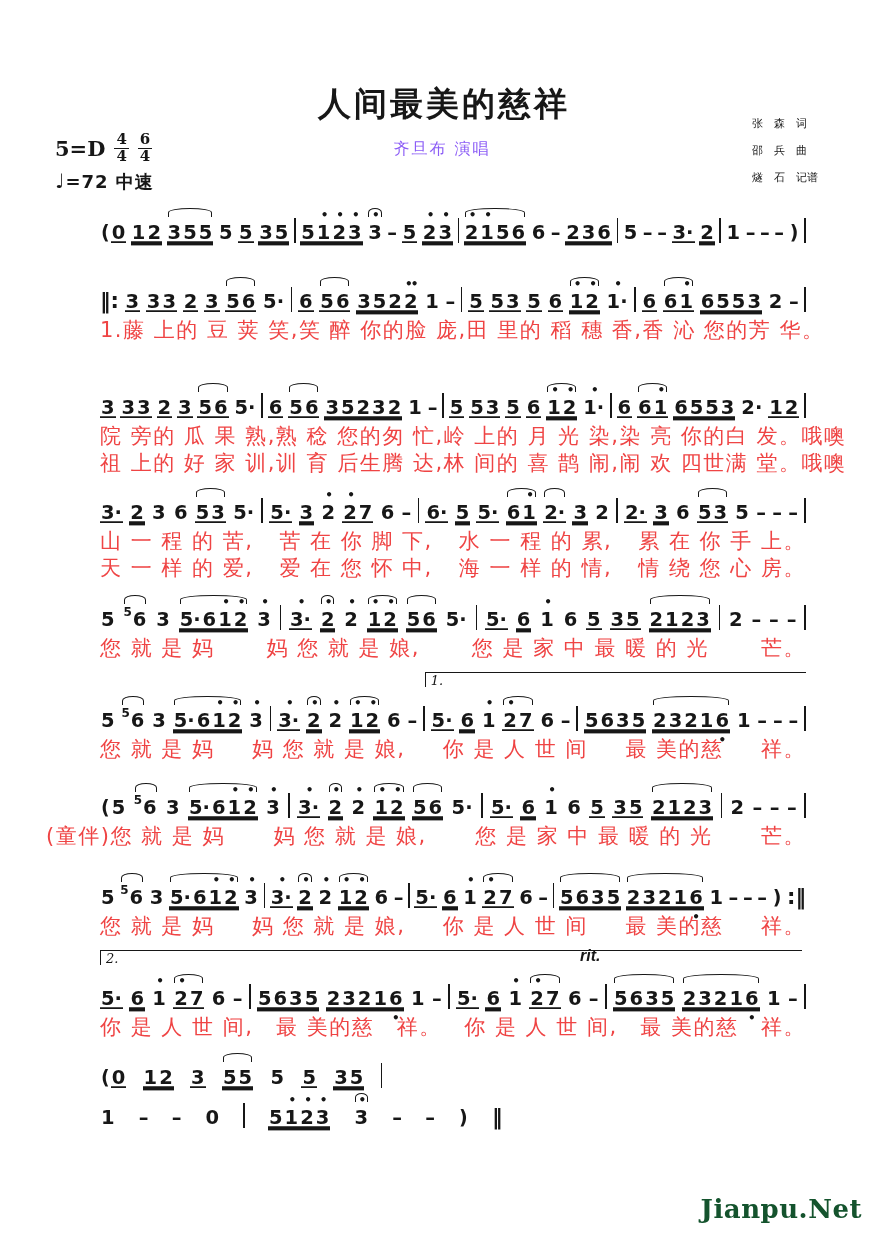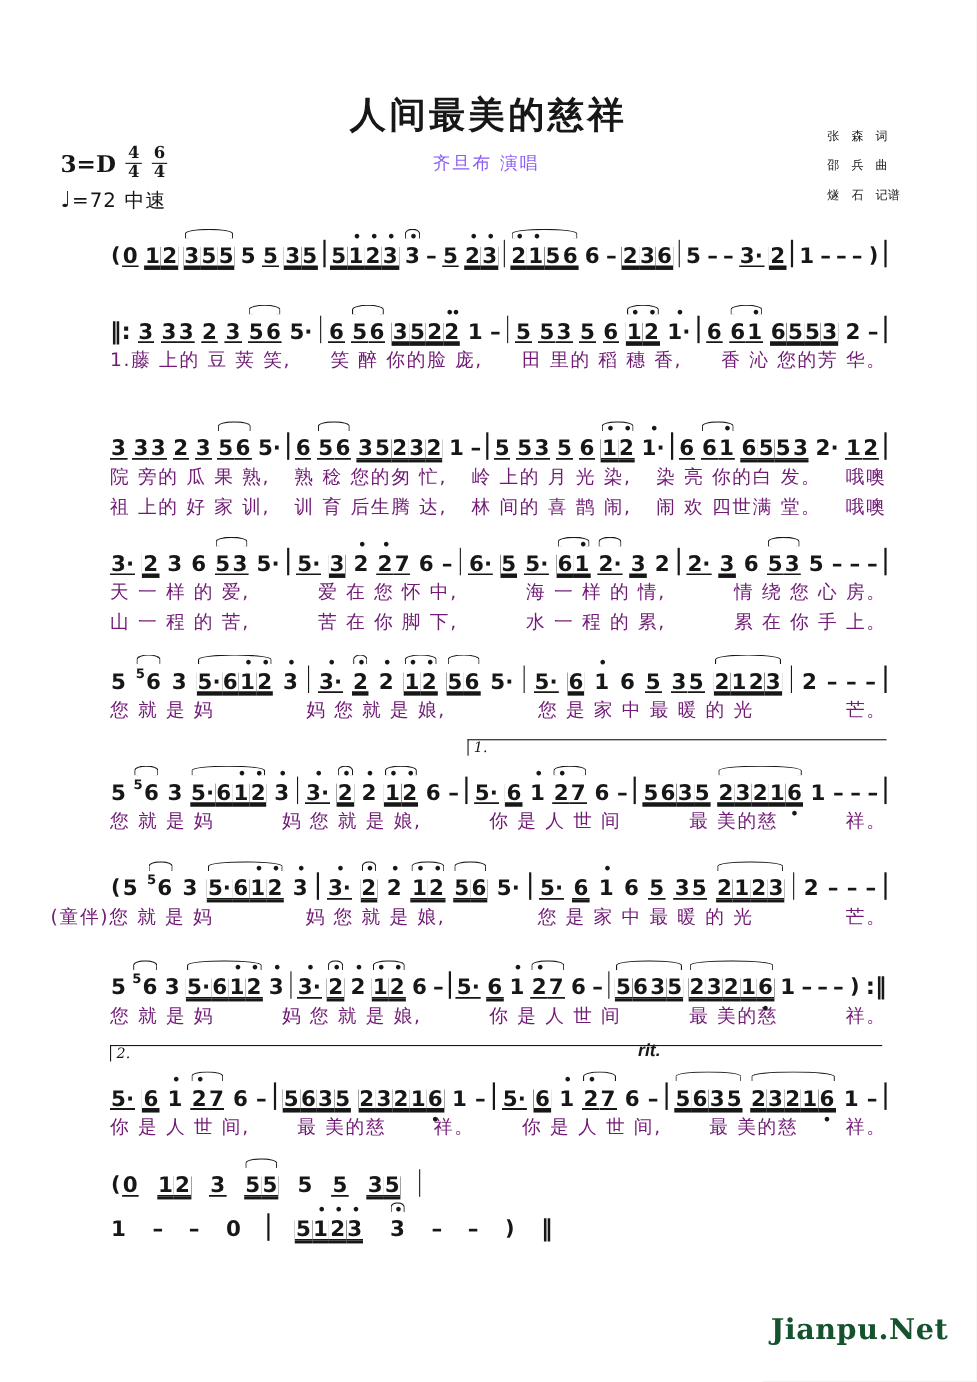--- a/index.html
+++ b/index.html
@@ -8,21 +8,21 @@
   .title{position:absolute;top:82px;left:0;right:0;text-align:center;
          font-size:33px;font-weight:700;letter-spacing:3px}
   .subtitle{position:absolute;top:139px;left:0;right:4px;text-align:center;
             font-size:16px;color:#8b5cf6;letter-spacing:2px}
   .credits{position:absolute;top:110px;right:70px;font-size:11px;line-height:27px;text-align:left}
   .keyline{position:absolute;top:132px;left:55px;display:flex;align-items:center;gap:9px;
            font-weight:700;font-size:21px;font-family:"DejaVu Serif","Liberation Serif",serif}
   .frac{display:inline-flex;flex-direction:column;align-items:center;line-height:1.05;font-size:15px;font-weight:700}
   .frac .num{border-bottom:1.6px solid #171717;padding:0 2px}
   .frac .den{padding:0 2px}
-  .tempo{position:absolute;top:169px;left:55px;font-size:18px;font-weight:400;letter-spacing:1px}
+  .tempo{position:absolute;top:169px;left:55px;font-size:18px;font-weight:700;letter-spacing:1px}
   .tempo .nq{font-size:20px}
   
   .system{position:absolute;left:100px;width:706px}
   .notes-line{display:flex;justify-content:space-between;align-items:flex-end;height:40px}
   .has-marks .notes-line{margin-top:19px}
   .tok{position:relative;display:inline-flex;align-items:flex-end;font-weight:700;
        font-size:19.5px;line-height:21px;white-space:nowrap}
   .nu{position:relative;display:inline-block;padding:0 1px}
   .b1{box-shadow:inset 0 -1.7px 0 #171717}
   .b2{box-shadow:inset 0 -1.7px 0 #171717,0 2.4px 0 #171717}
@@ -30,22 +30,22 @@
   .da{position:absolute;left:0;right:0;top:-12px;text-align:center;font-size:12px;
       font-style:normal;line-height:10px;letter-spacing:-2px}
   .db{position:absolute;left:0;right:0;bottom:-14px;text-align:center;font-size:12px;
       font-style:normal;line-height:10px}
   .arc{position:absolute;left:1px;right:1px;top:-14px;height:8px;
        border:1.6px solid #171717;border-bottom:none;border-radius:100% 100% 0 0}
   .bar{width:1.6px;height:25px;background:#171717}
   .dash{font-weight:700}
   .rp{font-size:21px;font-weight:700}
   .pr{font-size:19px;font-weight:700;padding:0 1px}
-  .lyric{display:flex;justify-content:space-between;font-size:17px;letter-spacing:1.5px;
-         height:23px;margin-top:4px;color:#701a75;white-space:nowrap}
+  .lyric{display:flex;justify-content:space-between;font-size:21px;letter-spacing:1.5px;
+         height:23px;margin-top:4px;color:#ef4444;white-space:nowrap}
   .lyric.outdent{margin-left:-54px}
   .mark-volta{position:absolute;top:0;height:15px;border-top:1.6px solid #171717;
               border-left:1.6px solid #171717;font-size:13px;font-style:italic;
               padding-left:5px;font-family:"DejaVu Serif","Liberation Serif",serif;box-sizing:border-box}
   .mark-rit{position:absolute;top:-3px;font-size:16px;font-style:italic;font-weight:700;
             font-family:Liberation Sans, sans-serif}
   .footer{position:absolute;top:1202px;left:0;right:0;text-align:center;font-size:15px;color:#262626;letter-spacing:1px}
   .wm{position:absolute;top:1194px;right:26px;font-size:26px;font-weight:800;color:#14532d;
       font-family:"DejaVu Serif","Liberation Serif",serif;letter-spacing:0.5px}
 </style>
@@ -56,21 +56,21 @@
   <div class="title">人间最美的慈祥</div>
   <div class="subtitle">齐旦布 演唱</div>
 
   <div class="credits">
     <div>张　森　词</div>
     <div>邵　兵　曲</div>
     <div>燧　石　记谱</div>
   </div>
 
   <div class="keyline">
-    <span>3=D</span>
+    <span>5=D</span>
     <span class="frac">
       <span class="num">4</span>
       <span class="den">4</span>
     </span>
     <span class="frac">
       <span class="num">6</span>
       <span class="den">4</span>
     </span>
   </div>
 
@@ -448,30 +448,30 @@
           </span>
           <span class="tok">
             <span class="nu">5</span>
           </span>
           <span class="tok dash">–</span>
           <span class="tok dash">–</span>
           <span class="tok dash">–</span>
           <span class="tok bar"></span>
         </div>
         <div class="lyric">
+          <span>山 一 程 的 苦,</span>
+          <span>苦 在 你 脚  下,</span>
+          <span>水 一 程 的 累,</span>
+          <span>累 在 你 手  上。</span>
+        </div>
+        <div class="lyric">
           <span>天 一 样 的 爱,</span>
           <span>爱 在 您 怀  中,</span>
           <span>海 一 样 的 情,</span>
           <span>情 绕 您 心  房。</span>
-        </div>
-        <div class="lyric">
-          <span>山 一 程 的 苦,</span>
-          <span>苦 在 你 脚  下,</span>
-          <span>水 一 程 的 累,</span>
-          <span>累 在 你 手  上。</span>
         </div>
       </div>
       <div class="system" style="top: 590px;">
         <div class="notes-line" style="width: 100%;">
           <span class="tok">
             <span class="nu">5</span>
           </span>
           <span class="tok">
             <i class="arc"></i>
             <span class="nu gr">5</span>

